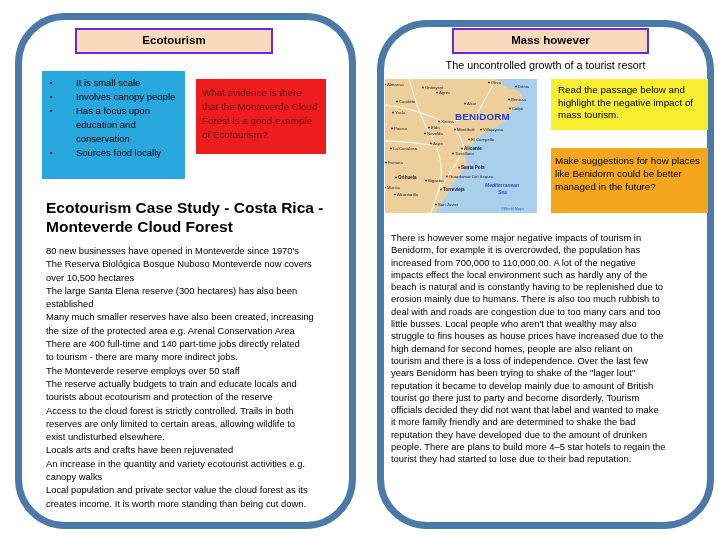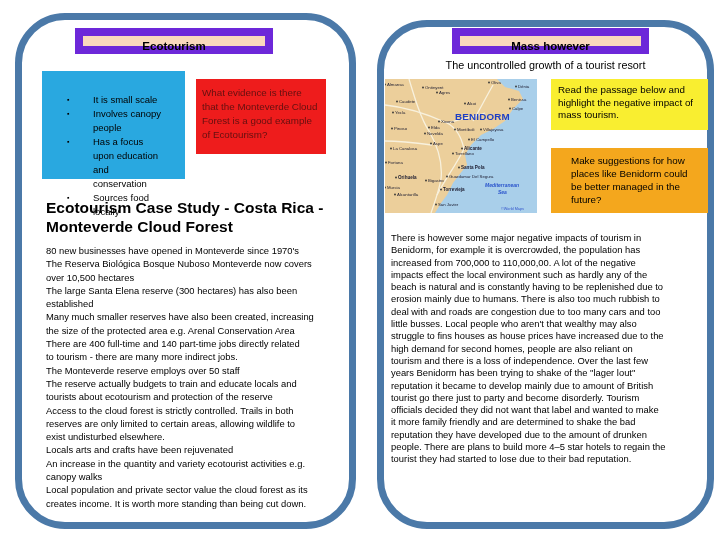--- a/index.html
+++ b/index.html
@@ -8,33 +8,33 @@
     font-family:"Liberation Sans",sans-serif;color:#000;overflow:hidden;
   }
   .panel{
     position:absolute;border:7px solid #4b79a8;border-radius:50px;
     background:#fff;box-sizing:border-box;
   }
   #left-panel{left:15px;top:13px;width:341px;height:516px;}
   #right-panel{left:377px;top:20px;width:337px;height:509px;}
 
   .title-box{
-    position:absolute;background:#fad9bd;border:8px solid #6d28d9;
+    position:absolute;background:#fad9bd;border:2px solid #6d28d9;
     text-align:center;font-size:11.5px;font-weight:bold;
     line-height:20px;box-sizing:border-box;z-index:3;
   }
   #eco-title{left:75px;top:28px;width:198px;height:26px;}
   #mass-title{left:452px;top:28px;width:197px;height:26px;}
 
   #criteria-box{
     position:absolute;left:42px;top:71px;width:143px;height:108px;
     background:#29a8e0;font-size:9.5px;line-height:14px;
     padding:5px 4px 0 8px;box-sizing:border-box;z-index:2;
   }
-  #criteria-box ul{margin:17px;padding:0;list-style:none;}
+  #criteria-box ul{margin:0;padding:0;list-style:none;}
   #criteria-box li{display:flex;}
   #criteria-box .blt{width:26px;flex:0 0 26px;font-size:7px;}
 
   #question-box{
     position:absolute;left:196px;top:71px;width:130px;height:75px;
     background:#ee1c1c;color:#641010;font-size:9.8px;line-height:14px;
     padding:7px 6px;box-sizing:border-box;z-index:2;margin-top:8px;
   }
 
   #case-heading{
@@ -59,21 +59,21 @@
   .mattr{font-size:3.8px;fill:#3355cc;}
 
   #read-task{
     position:absolute;left:551px;top:79px;width:157px;height:51px;
     background:#f9ee30;font-size:9.8px;line-height:12.7px;
     padding:5px 7px;box-sizing:border-box;z-index:2;
   }
   #suggest-task{
     position:absolute;left:551px;top:148px;width:157px;height:65px;
     background:#f4a71d;font-size:9.8px;line-height:13px;
-    padding:6px 20px;box-sizing:border-box;z-index:2;
+    padding:6px 4px;box-sizing:border-box;z-index:2;
   }
   #mass-body{
     position:absolute;left:391px;top:232px;width:318px;
     font-size:9.4px;line-height:12.3px;white-space:pre-line;z-index:2;
   }
 </style>
 </head>
 <body>
 
 <div class="panel" id="left-panel"></div>

